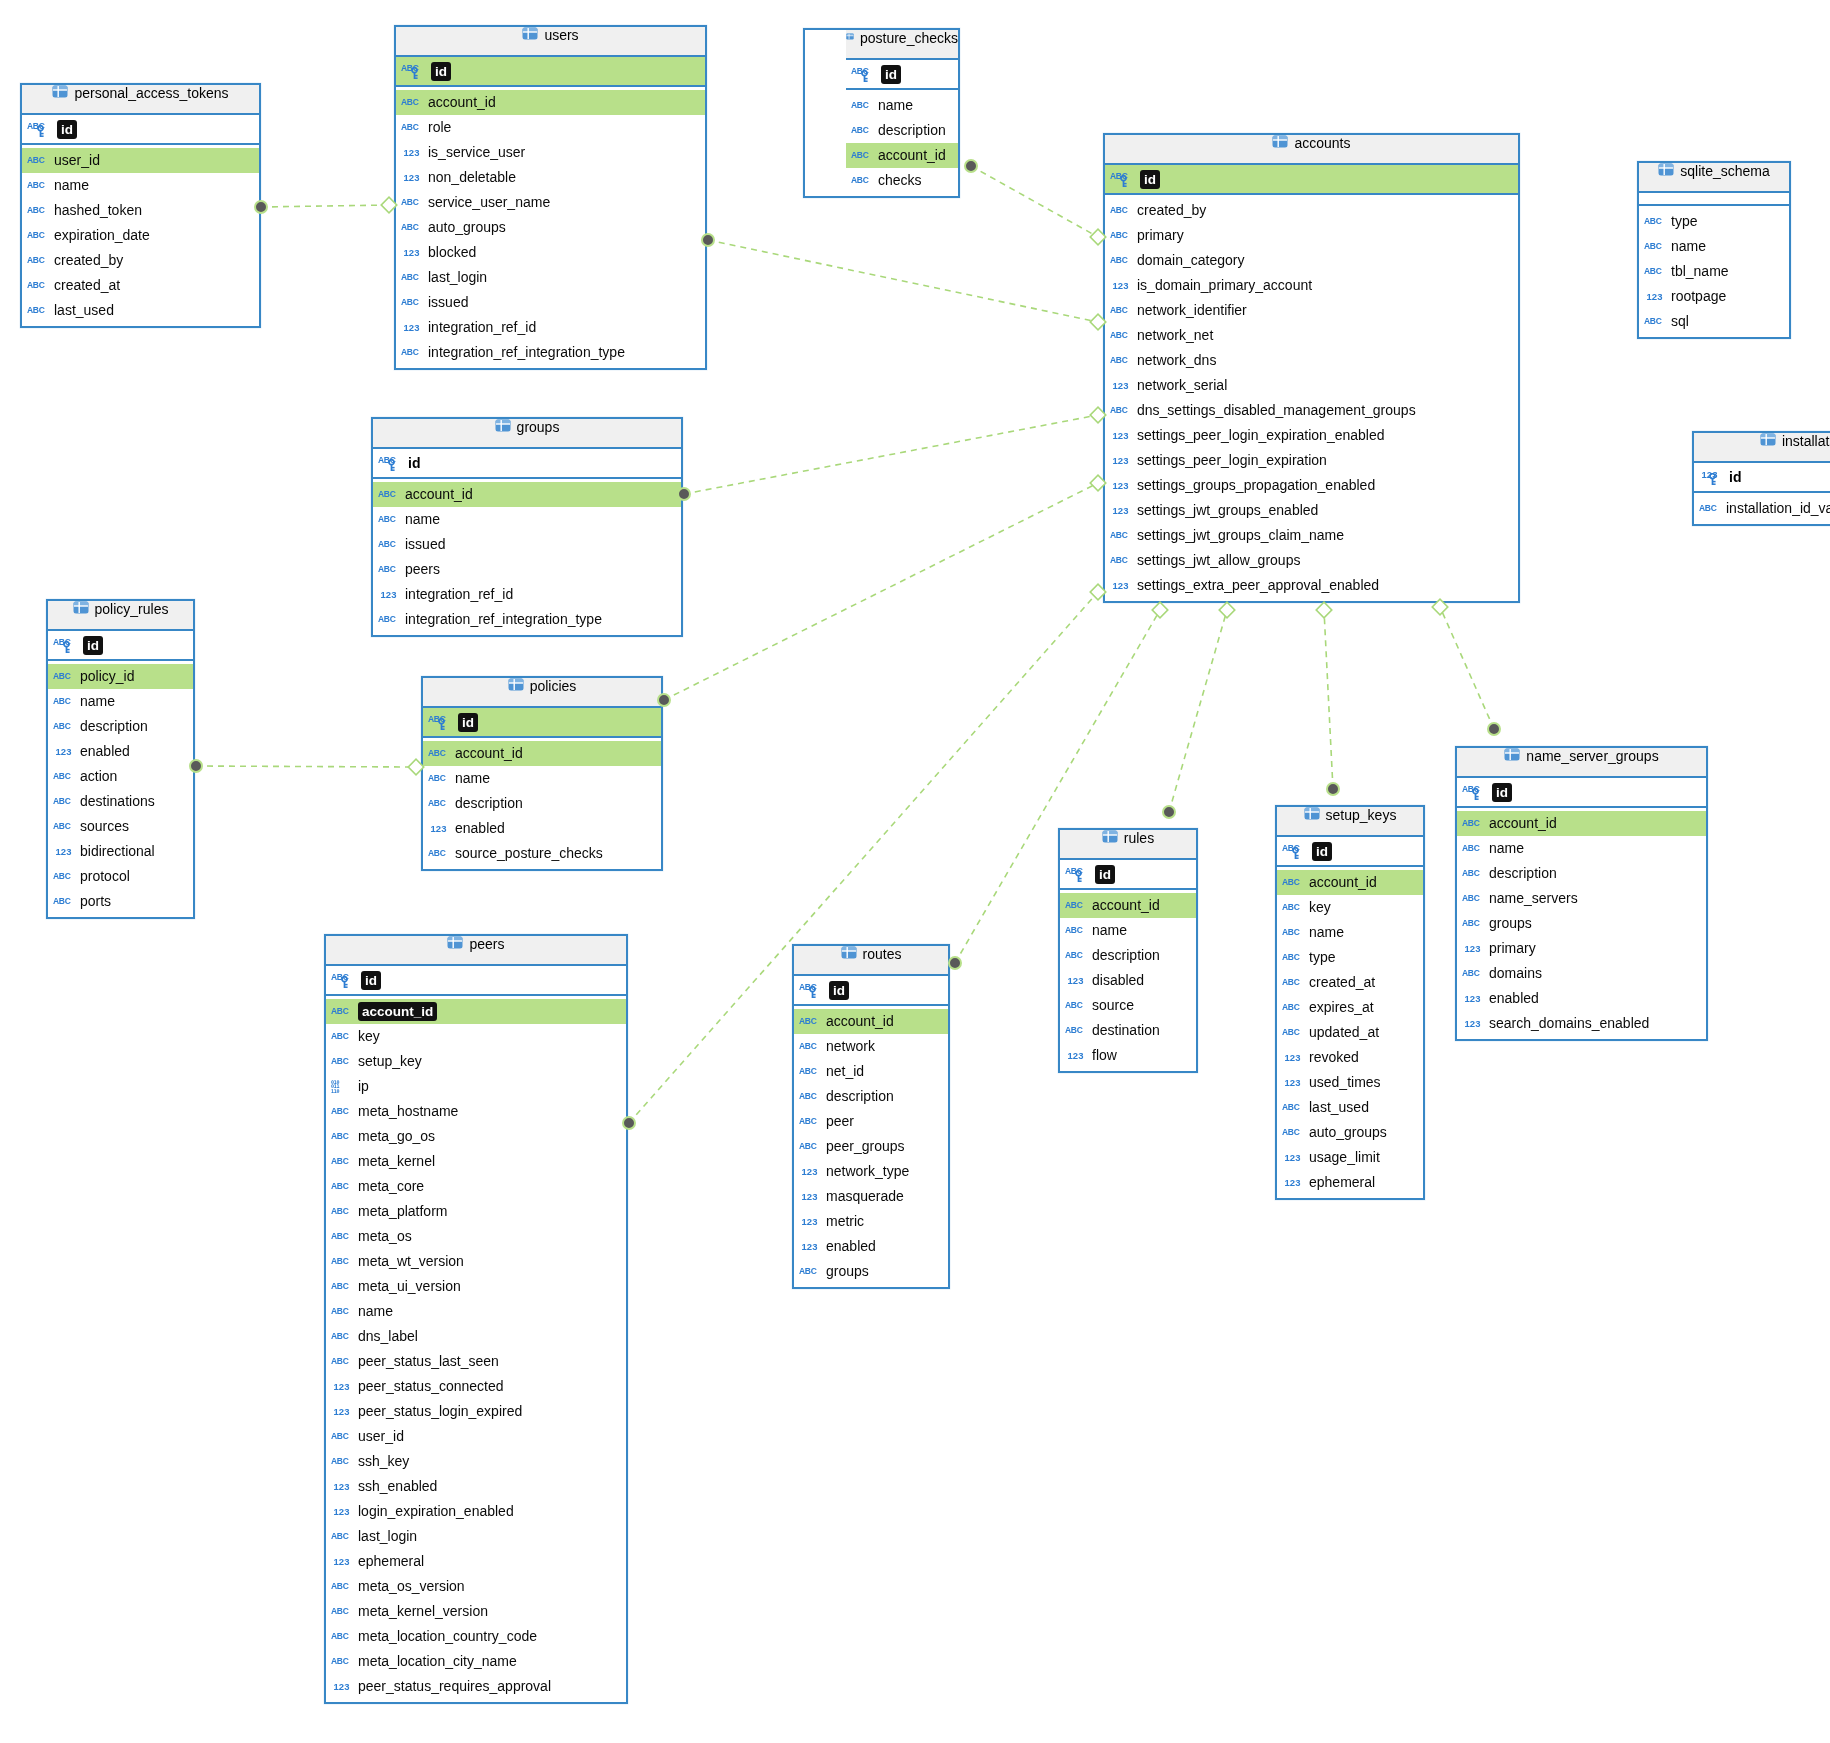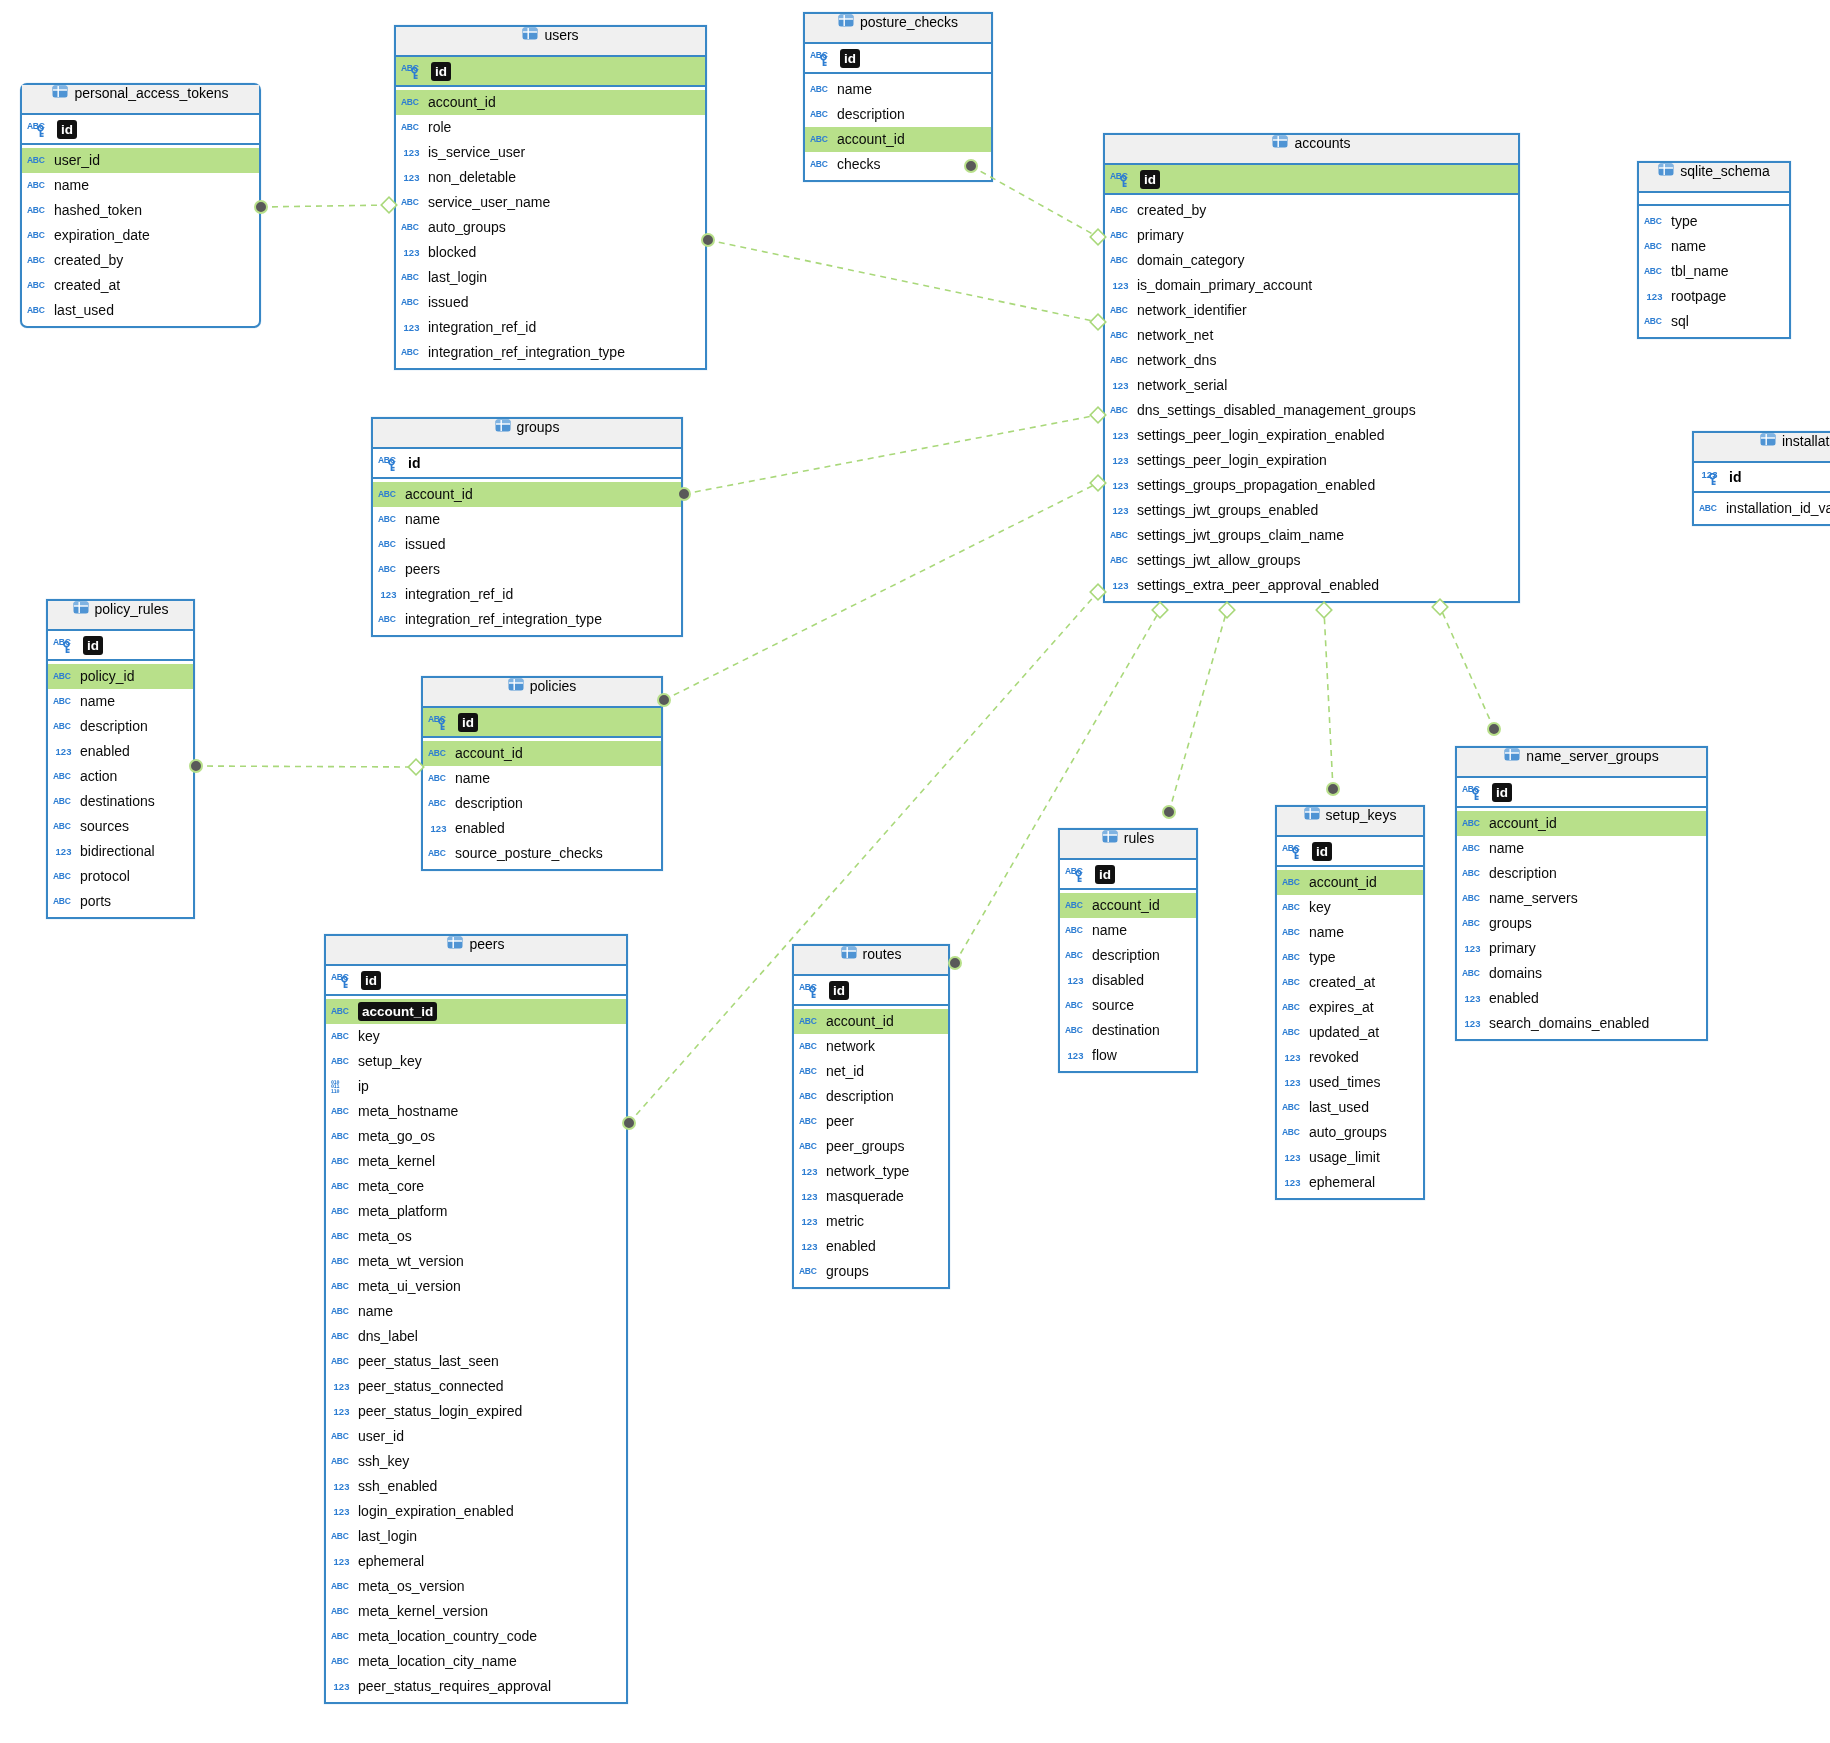--- a/index.html
+++ b/index.html
@@ -89,21 +89,21 @@
         <rect x="-5.5" y="-5.5" width="11" height="11" transform="translate(1324,610) rotate(45)" fill="#ffffff" stroke="var(--line)" stroke-width="1.6"></rect>
         <circle cx="1333" cy="789" r="6" fill="var(--circle)" stroke="var(--green)" stroke-width="2"></circle>
       </g>
       <g>
         <line x1="1494" y1="729" x2="1440" y2="607" stroke="var(--line)" stroke-width="1.6" stroke-dasharray="6 5"></line>
         <rect x="-5.5" y="-5.5" width="11" height="11" transform="translate(1440,607) rotate(45)" fill="#ffffff" stroke="var(--line)" stroke-width="1.6"></rect>
         <circle cx="1494" cy="729" r="6" fill="var(--circle)" stroke="var(--green)" stroke-width="2"></circle>
       </g>
     </svg>
   <div id="tables">
-      <div class="tbl" style="left: 20px; top: 83px; width: 241px; border-radius: 7px;">
+      <div class="tbl" style="left: 20px; top: 83px; width: 241px;">
         <div class="tbl-header">
           <svg width="16" height="13" viewBox="0 0 16 13">
             <rect x="0.5" y="0.5" width="15" height="12" rx="2.5" fill="#4f94d4"></rect>
             <rect x="0.5" y="0.5" width="15" height="4.5" rx="2" fill="#7fb3e2"></rect>
             <line x1="1" y1="5" x2="15" y2="5" stroke="#fff" stroke-width="1.4"></line>
             <line x1="6.2" y1="1" x2="6.2" y2="12" stroke="#fff" stroke-width="1.4"></line>
           </svg>
           <span class="tbl-title">personal_access_tokens</span>
         </div>
         <div class="tbl-pk">
@@ -211,21 +211,21 @@
           <div class="col-row">
             <span class="ticon num">123</span>
             <span class="col-name">integration_ref_id</span>
           </div>
           <div class="col-row">
             <span class="ticon">ABC</span>
             <span class="col-name">integration_ref_integration_type</span>
           </div>
         </div>
       </div>
-      <div class="tbl" style="left: 803px; top: 12px; width: 190px;">
+      <div class="tbl" style="left: 803px; top: 28px; width: 157px; padding-left: 41px;">
         <div class="tbl-header">
           <svg width="16" height="13" viewBox="0 0 16 13">
             <rect x="0.5" y="0.5" width="15" height="12" rx="2.5" fill="#4f94d4"></rect>
             <rect x="0.5" y="0.5" width="15" height="4.5" rx="2" fill="#7fb3e2"></rect>
             <line x1="1" y1="5" x2="15" y2="5" stroke="#fff" stroke-width="1.4"></line>
             <line x1="6.2" y1="1" x2="6.2" y2="12" stroke="#fff" stroke-width="1.4"></line>
           </svg>
           <span class="tbl-title">posture_checks</span>
         </div>
         <div class="tbl-pk">

